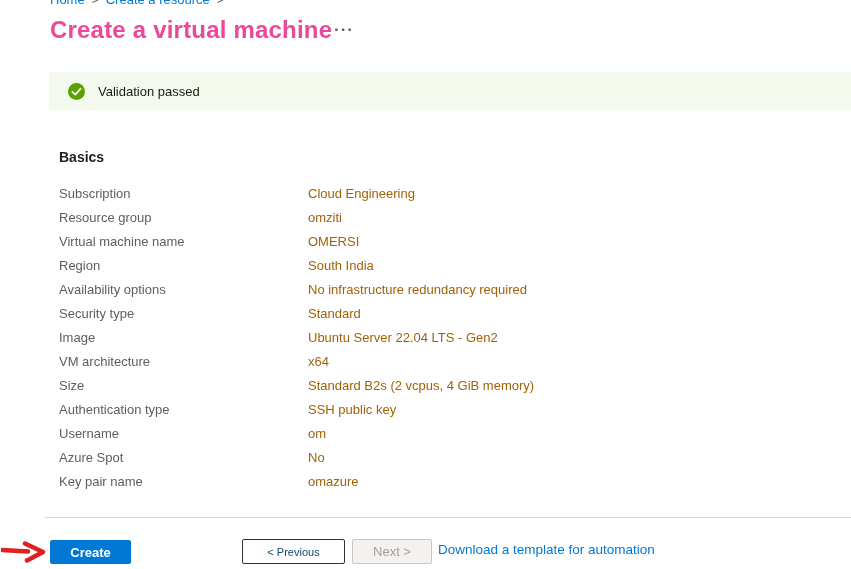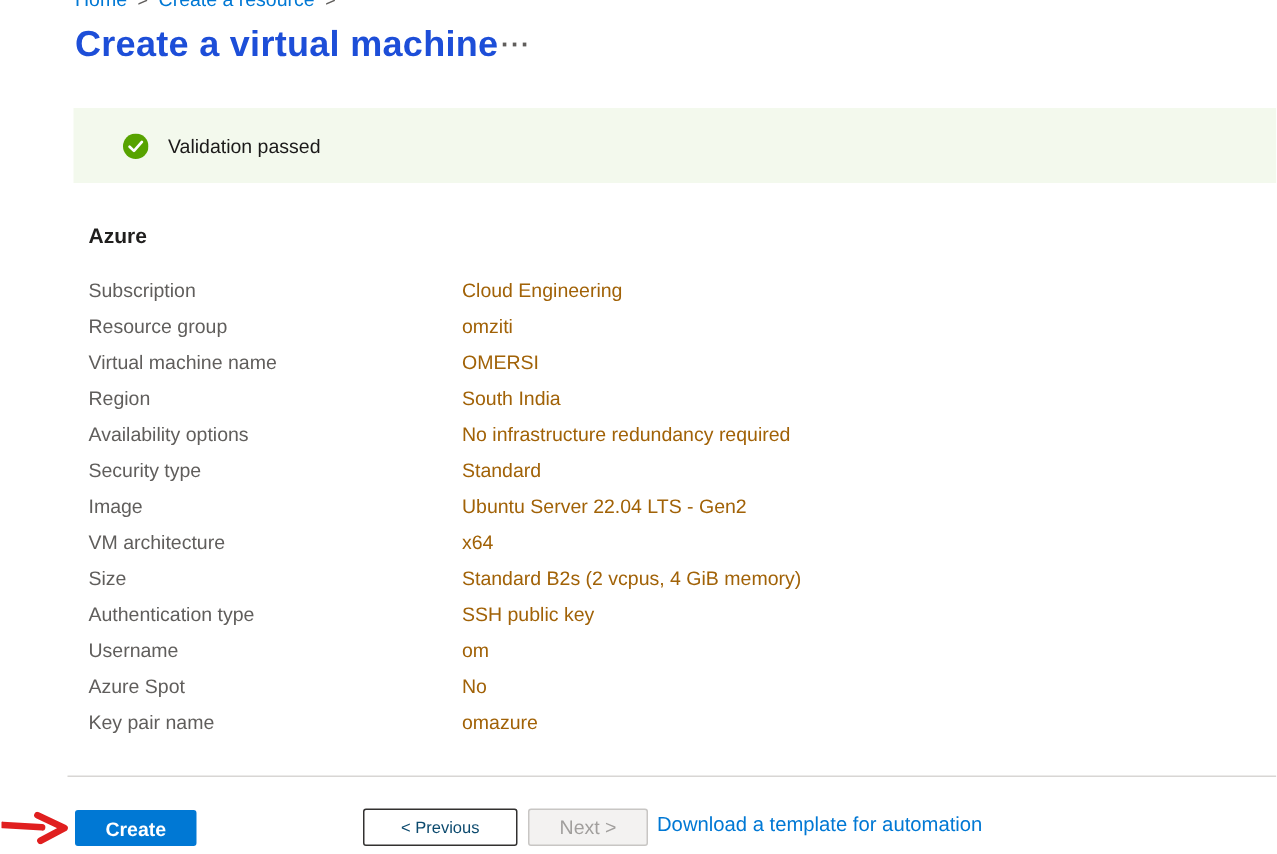--- a/index.html
+++ b/index.html
@@ -15,33 +15,33 @@
   .breadcrumb {
     position:absolute; top:-8px; left:50px;
     font-size:13px; color:#0078d4; white-space:nowrap;
   }
   .breadcrumb a { color:#0078d4; text-decoration:none; cursor:pointer; }
   .breadcrumb .sep { color:#605e5c; margin:0 7px; font-size:12px; }
 
   
   .page-title {
     position:absolute; top:16px; left:50px;
-    font-size:24px; font-weight:700; color:#1d4ed8; letter-spacing:0.2px;text-align:right;
+    font-size:24px; font-weight:700; color:#ec4899; letter-spacing:0.2px;text-align:right;
   }
   .menu-ellipsis {
     position:absolute; top:20px; left:334px;
     border:none; background:transparent; cursor:pointer;
     font-size:17px; font-weight:700; color:#605e5c; letter-spacing:1px;
   }
 
   
   .banner {
-    position:absolute; top:72px; left:49px; right:0; height:50px;
+    position:absolute; top:72px; left:49px; right:0; height:38px;
     background:#f3f9ed;
-    display:flex; align-items:center; padding-left:33px;
+    display:flex; align-items:center; padding-left:19px;
   }
   .check-icon { width:17px; height:17px; flex:0 0 auto; display:block; }
   .banner-text { margin-left:13px; font-size:13px; color:#1b1a19; }
 
   
   .section-title {
     position:absolute; top:149px; left:59px;
     font-size:14px; font-weight:700; color:#201f1e;
   }
   .rows { position:absolute; top:181px; left:59px; right:10px; }
@@ -89,21 +89,21 @@
   <button class="menu-ellipsis">···</button>
 
   <div class="banner">
     <svg class="check-icon" viewBox="0 0 17 17" aria-hidden="true">
       <circle cx="8.5" cy="8.5" r="8.5" fill="#57a300"></circle>
       <path d="M4.4 8.8 L7.3 11.6 L12.6 5.6" fill="none" stroke="#ffffff" stroke-width="1.8" stroke-linecap="round" stroke-linejoin="round"></path>
     </svg>
     <span class="banner-text">Validation passed</span>
   </div>
 
-  <div class="section-title">Azure</div>
+  <div class="section-title">Basics</div>
 
   <div class="rows">
     <div class="row">
       <div class="row-label">Subscription</div>
       <div class="row-value">Cloud Engineering</div>
     </div>
     <div class="row">
       <div class="row-label">Resource group</div>
       <div class="row-value">omziti</div>
     </div>

